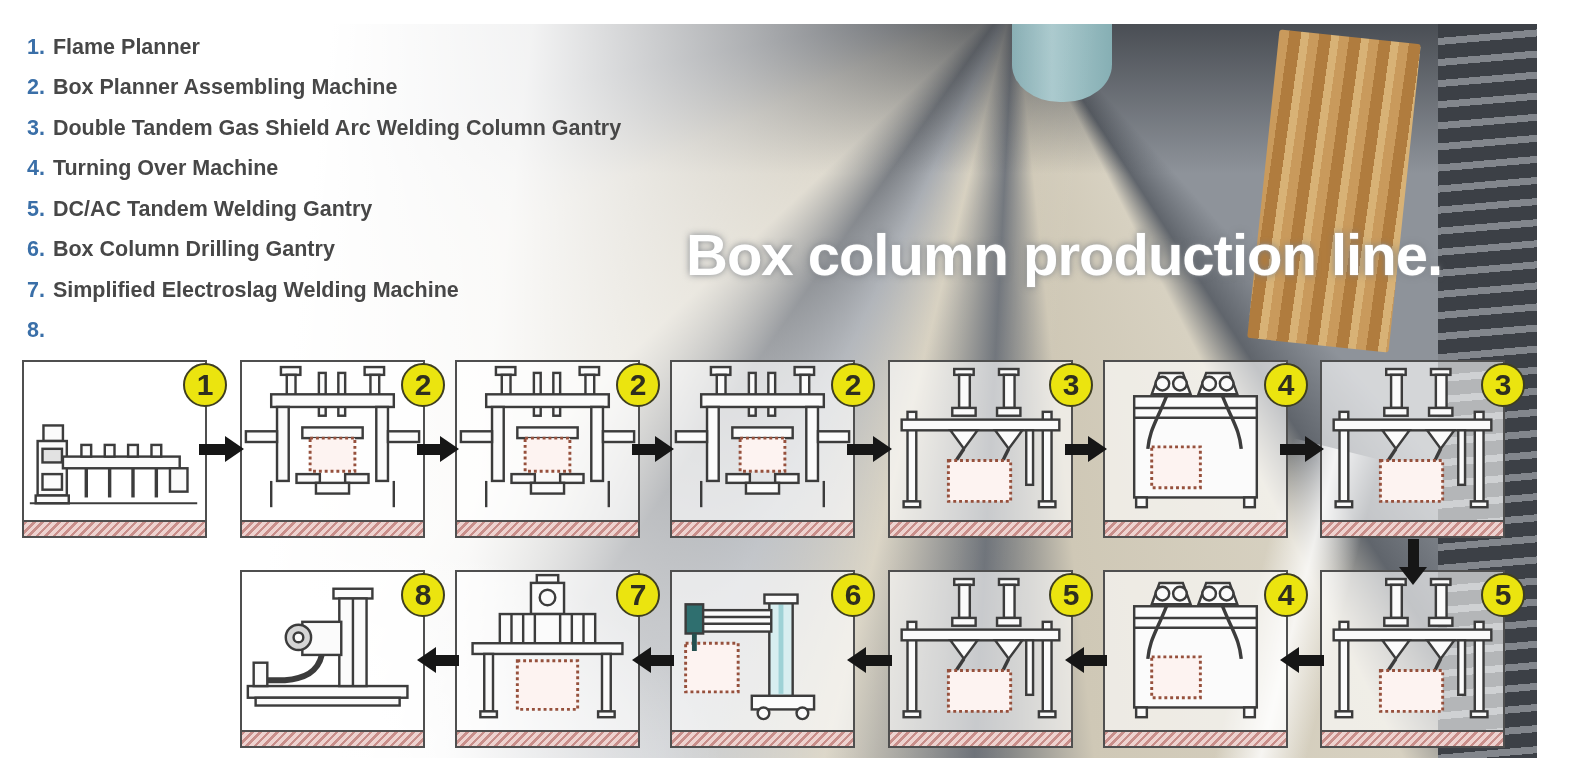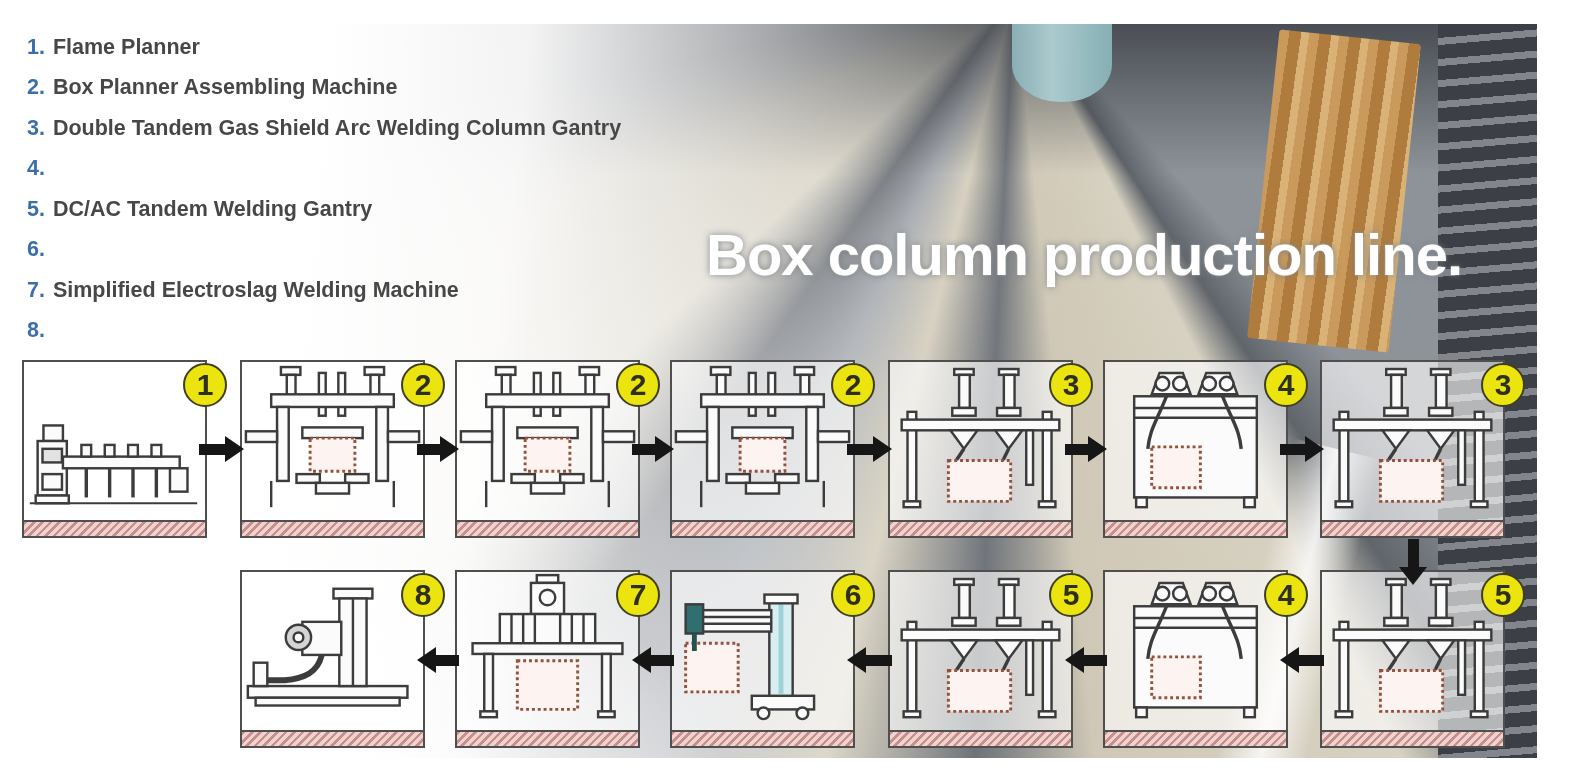--- a/index.html
+++ b/index.html
@@ -33,21 +33,21 @@
 
   
   .legend{position:absolute;left:27px;top:27px;z-index:6;}
   .legend-item{display:flex;align-items:center;height:40.5px;white-space:nowrap;
          font-weight:700;font-size:21.5px;color:#474747;}
   .legend-num{color:#3a6fa8;margin-right:8px;}
 
   
   .title{position:absolute;left:686px;top:222px;z-index:6;white-space:nowrap;
          font-weight:700;font-size:58px;line-height:66px;letter-spacing:-1px;color:#ffffff;
-         text-shadow:0 0 7px rgba(118,122,128,.9),0 0 2px rgba(255,255,255,.6);margin-left:20px;}
+         text-shadow:0 0 7px rgba(118,122,128,.9),0 0 2px rgba(255,255,255,.6);}
 
   
   .fbox{position:absolute;width:185px;height:178px;box-sizing:border-box;
         background:rgba(255,255,255,.62);border:2px solid #4f4f4f;z-index:3;}
   .machine{position:absolute;left:0;top:1px;width:181px;height:158px;}
   .floor{position:absolute;left:0;bottom:0;width:100%;height:16px;box-sizing:border-box;
         border-top:2px solid #4f4f4f;
         background:repeating-linear-gradient(135deg,#c98f8b 0 2.5px,#eed3d0 2.5px 6px);}
   .badge{position:absolute;top:1px;right:-22px;width:44px;height:44px;box-sizing:border-box;
         border-radius:50%;background:#ebe40f;border:2.5px solid #3f3f20;color:#2f2f1f;
@@ -223,27 +223,29 @@
     <div class="legend-item">
       <span class="legend-num">2.</span>
       <span>Box Planner Assembling Machine</span>
       </div>
     <div class="legend-item">
       <span class="legend-num">3.</span>
       <span>Double Tandem Gas Shield Arc Welding Column Gantry</span>
       </div>
     <div class="legend-item">
       <span class="legend-num">4.</span>
+      <span>Turning Over Machine</span>
       </div>
     <div class="legend-item">
       <span class="legend-num">5.</span>
       <span>DC/AC Tandem Welding Gantry</span>
       </div>
     <div class="legend-item">
       <span class="legend-num">6.</span>
+      <span>Box Column Drilling Gantry</span>
       </div>
     <div class="legend-item">
       <span class="legend-num">7.</span>
       <span>Simplified Electroslag Welding Machine</span>
       </div>
     <div class="legend-item">
       <span class="legend-num">8.</span>
       </div>
   </div>
 

